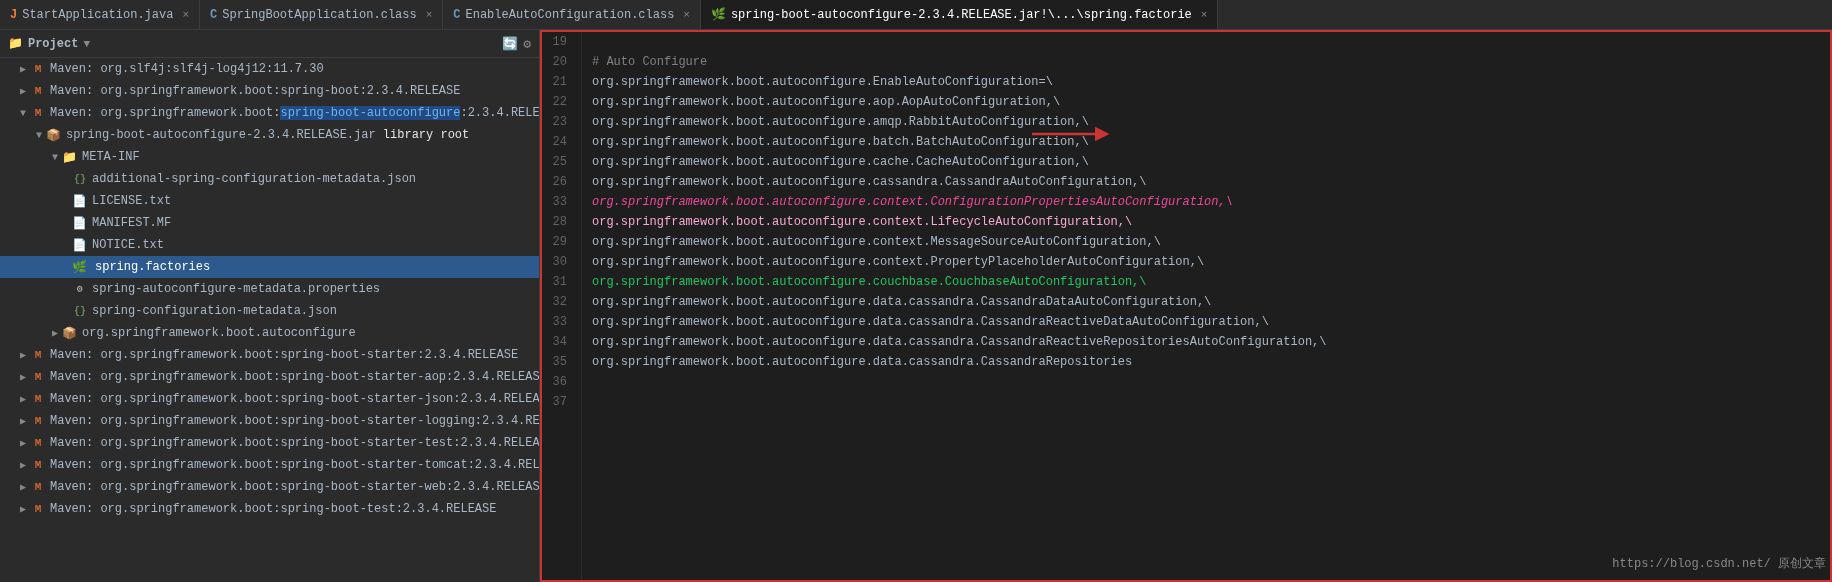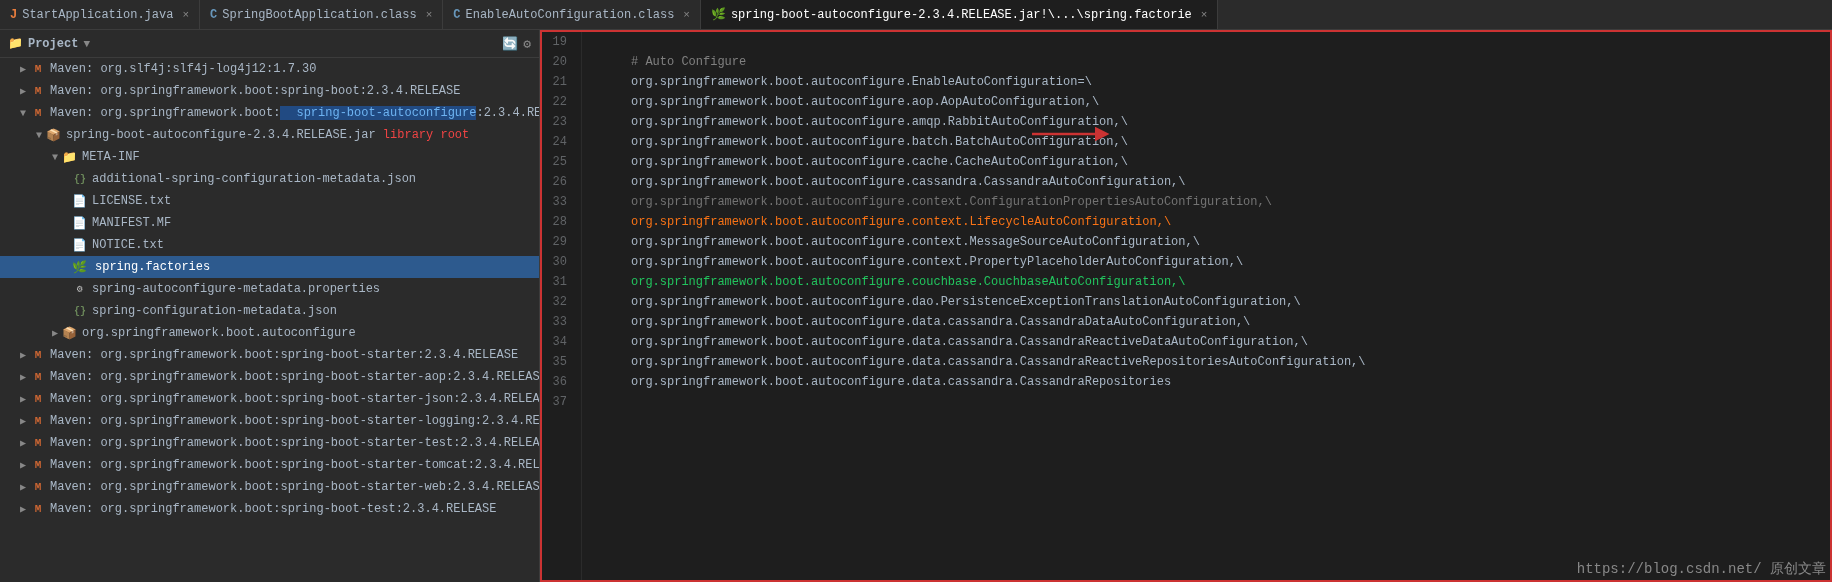--- a/index.html
+++ b/index.html
@@ -130,21 +130,20 @@
       background: #1e1e1e;
       overflow: hidden;
       display: flex;
       flex-direction: column;
       border: 2px solid #cc3333;
     }
     .editor-content {
       flex: 1;
       overflow: auto;
       display: flex;
-      gap: 39px;
     }
     .line-numbers {
       width: 40px;
       background: #1e1e1e;
       color: #606366;
       text-align: right;
       padding-right: 8px;
       padding-top: 0;
       font-size: 12px;
       line-height: 20px;
@@ -219,42 +218,42 @@
         <span title="Settings" style="font-size:13px;">⚙</span>
       </div>
     </div>
 
     <div>
 
       <div class="tree-item">
         <span class="indent" style="width:16px;"></span>
         <span class="arrow">▶</span>
         <span class="item-icon" style="color:#cc6633;font-size:11px;font-weight:bold;">M</span>
-        <span class="item-label">Maven: org.slf4j:slf4j-log4j12:1.7.30</span>
+        <span class="item-label">Maven: org.slf4j:slf4j-log4j12:11.7.30</span>
       </div>
 
       <div class="tree-item">
         <span class="indent" style="width:16px;"></span>
         <span class="arrow">▶</span>
         <span class="item-icon" style="color:#cc6633;font-size:11px;font-weight:bold;">M</span>
         <span class="item-label">Maven: org.springframework.boot:spring-boot:2.3.4.RELEASE</span>
       </div>
 
       <div class="tree-item">
         <span class="indent" style="width:16px;"></span>
         <span class="arrow">▼</span>
         <span class="item-icon" style="color:#cc6633;font-size:11px;font-weight:bold;">M</span>
-        <span class="item-label">Maven: org.springframework.boot:<span style="background:#214a82;color:#6db3f2;padding-left:16px;">spring-boot-autoconfigure</span>:2.3.4.RELE</span>
+        <span class="item-label">Maven: org.springframework.boot:<span style="background:#214a82;color:#6db3f2;">spring-boot-autoconfigure</span>:2.3.4.RELE</span>
       </div>
 
       <div class="tree-item">
         <span class="indent" style="width:32px;"></span>
         <span class="arrow">▼</span>
         <span class="item-icon" style="color:#c47f17;">📦</span>
-        <span class="item-label">spring-boot-autoconfigure-2.3.4.RELEASE.jar <span style="color:#ef4444;">library root</span></span>
+        <span class="item-label">spring-boot-autoconfigure-2.3.4.RELEASE.jar <span style="color:#e5e5e5;">library root</span></span>
       </div>
 
       <div class="tree-item">
         <span class="indent" style="width:48px;"></span>
         <span class="arrow">▼</span>
         <span class="item-icon" style="color:#f0c35a;">📁</span>
         <span class="item-label">META-INF</span>
       </div>
 
       <div class="tree-item">
@@ -414,36 +413,33 @@
         <div class="code-line">
           <span style="color:#a9b7c6;">org.springframework.boot.autoconfigure.batch.BatchAutoConfiguration,\</span>
         </div>
         <div class="code-line">
           <span style="color:#a9b7c6;">org.springframework.boot.autoconfigure.cache.CacheAutoConfiguration,\</span>
         </div>
         <div class="code-line">
           <span style="color:#a9b7c6;">org.springframework.boot.autoconfigure.cassandra.CassandraAutoConfiguration,\</span>
         </div>
         <div class="code-line">
-          <span style="color:#737373;">org.springframework.boot.autoconfigure.context.ConfigurationPropertiesAutoConfiguration,\</span>
-        </div>
-        <div class="code-line">
-          <span style="color:#f97316;">org.springframework.boot.autoconfigure.context.LifecycleAutoConfiguration,\</span>
+          <span style="color:#ec4899;font-style:italic;">org.springframework.boot.autoconfigure.context.ConfigurationPropertiesAutoConfiguration,\</span>
+        </div>
+        <div class="code-line">
+          <span style="color:#f9a8d4;">org.springframework.boot.autoconfigure.context.LifecycleAutoConfiguration,\</span>
         </div>
         <div class="code-line">
           <span style="color:#a9b7c6;">org.springframework.boot.autoconfigure.context.MessageSourceAutoConfiguration,\</span>
         </div>
         <div class="code-line">
           <span style="color:#a9b7c6;">org.springframework.boot.autoconfigure.context.PropertyPlaceholderAutoConfiguration,\</span>
         </div>
         <div class="code-line">
           <span style="color:#22c55e;">org.springframework.boot.autoconfigure.couchbase.CouchbaseAutoConfiguration,\</span>
-        </div>
-        <div class="code-line">
-          <span style="color:#a9b7c6;">org.springframework.boot.autoconfigure.dao.PersistenceExceptionTranslationAutoConfiguration,\</span>
         </div>
         <div class="code-line">
           <span style="color:#a9b7c6;">org.springframework.boot.autoconfigure.data.cassandra.CassandraDataAutoConfiguration,\</span>
         </div>
         <div class="code-line">
           <span style="color:#a9b7c6;">org.springframework.boot.autoconfigure.data.cassandra.CassandraReactiveDataAutoConfiguration,\</span>
         </div>
         <div class="code-line">
           <span style="color:#a9b7c6;">org.springframework.boot.autoconfigure.data.cassandra.CassandraReactiveRepositoriesAutoConfiguration,\</span>
         </div>
@@ -457,15 +453,15 @@
       <svg width="80" height="20">
         <defs>
           <marker id="arrowhead" markerWidth="6" markerHeight="6" refX="3" refY="3" orient="auto">
             <polygon points="0 0, 6 3, 0 6" fill="#cc3333"></polygon>
           </marker>
         </defs>
         <line x1="0" y1="10" x2="70" y2="10" stroke="#cc3333" stroke-width="2.5" marker-end="url(#arrowhead)"></line>
       </svg>
     </div>
 
-    <div style="position:absolute;bottom:2px;right:4px;color:#888;font-size:14px;">https://blog.csdn.net/ 原创文章</div>
+    <div style="position:absolute;bottom:8px;right:4px;color:#888;font-size:12px;">https://blog.csdn.net/ 原创文章</div>
   </div>
 </div>
 
 </body></html>

